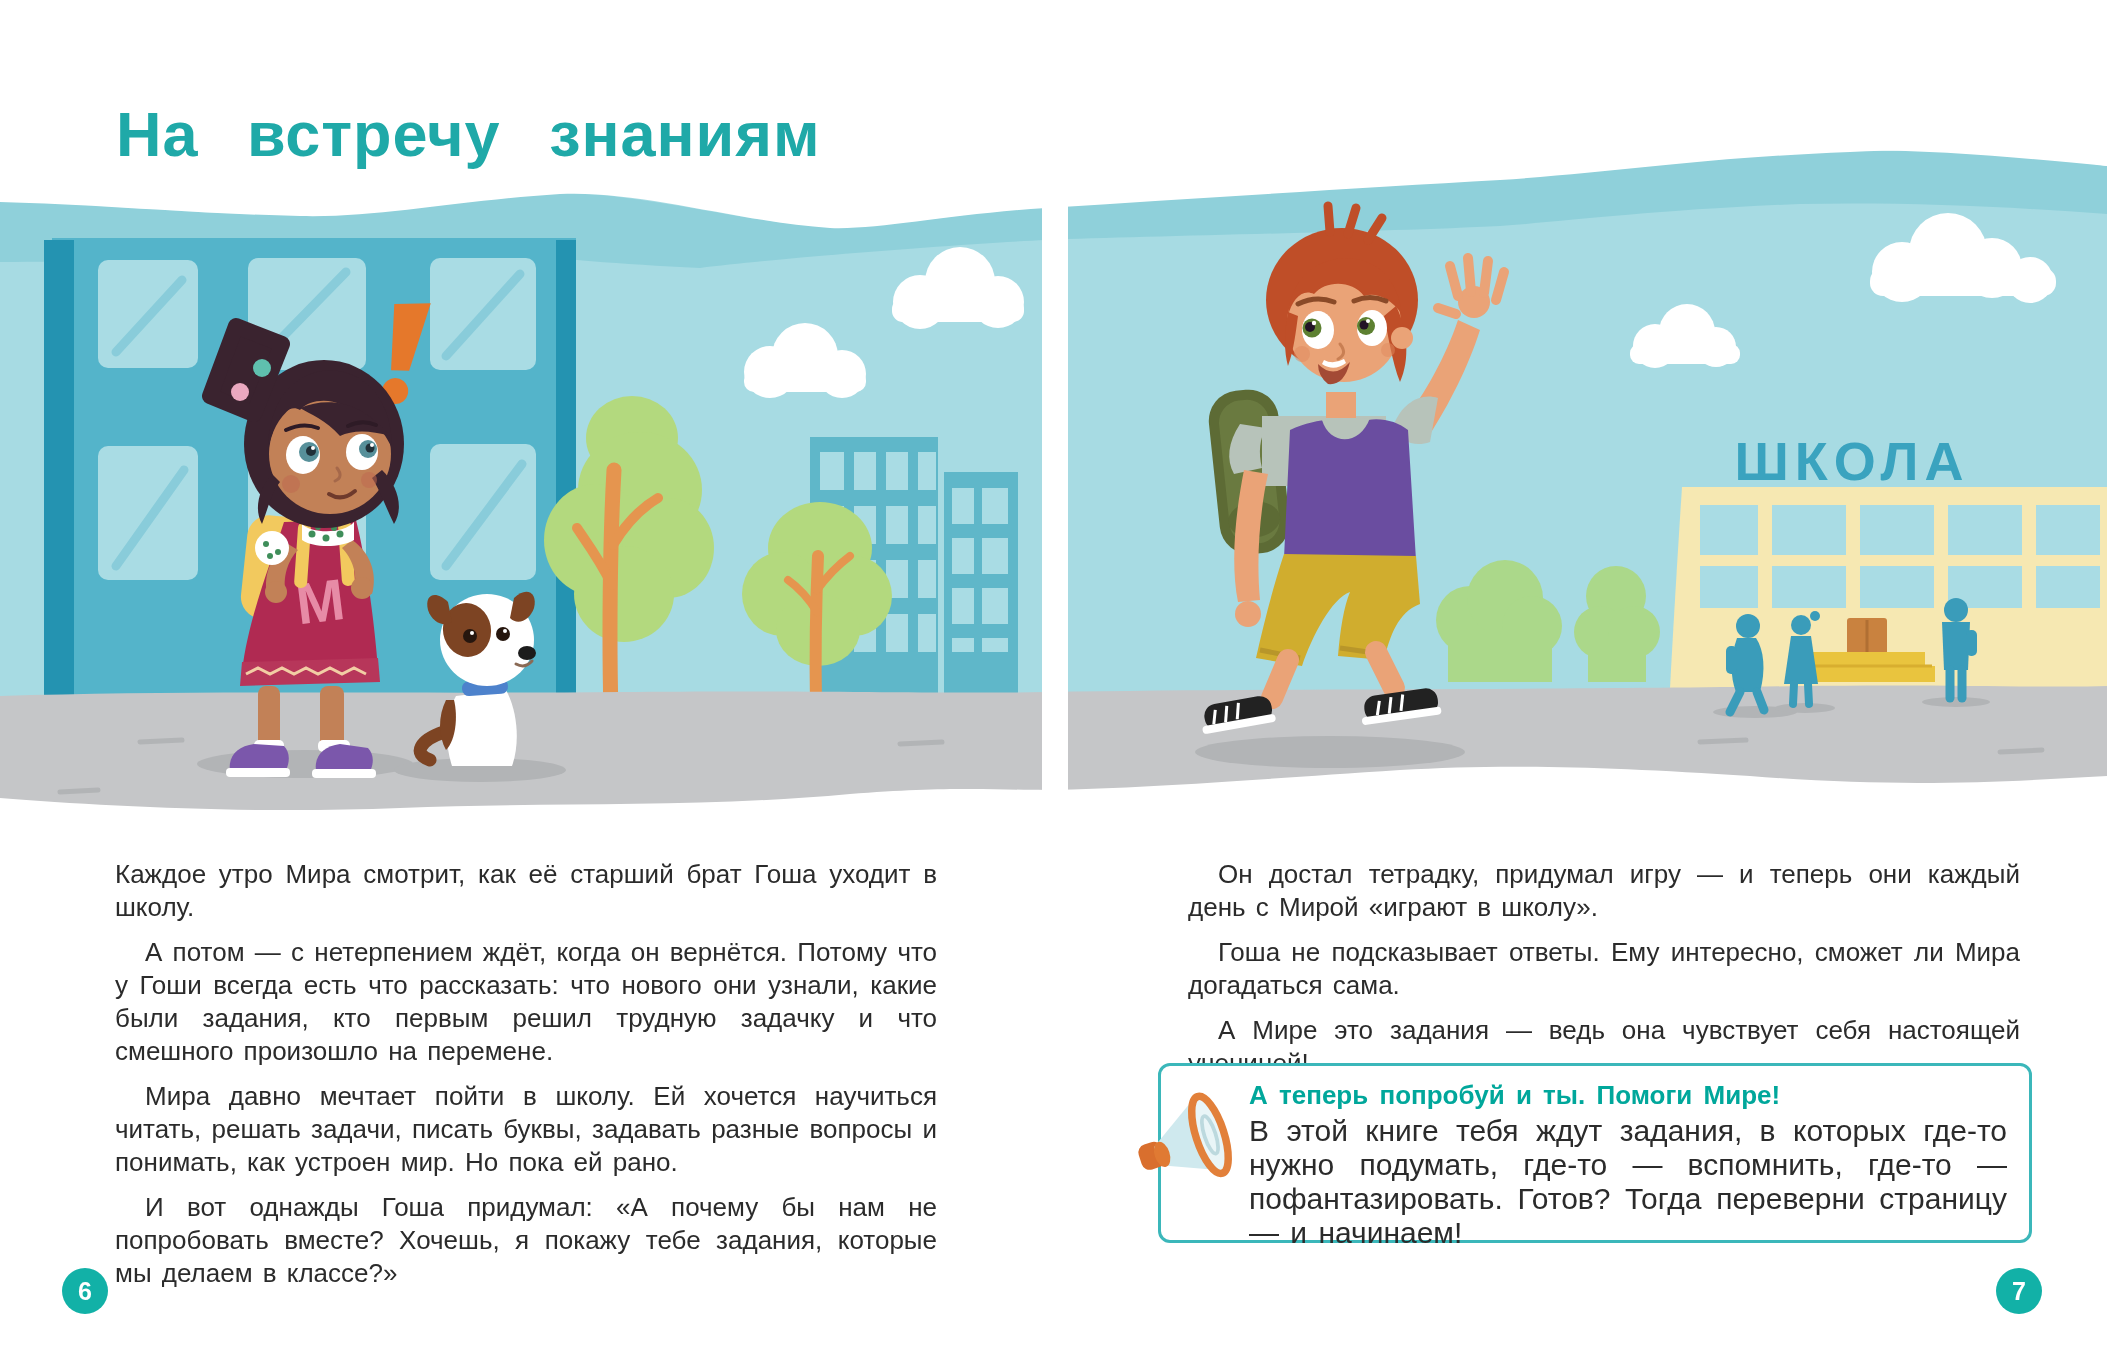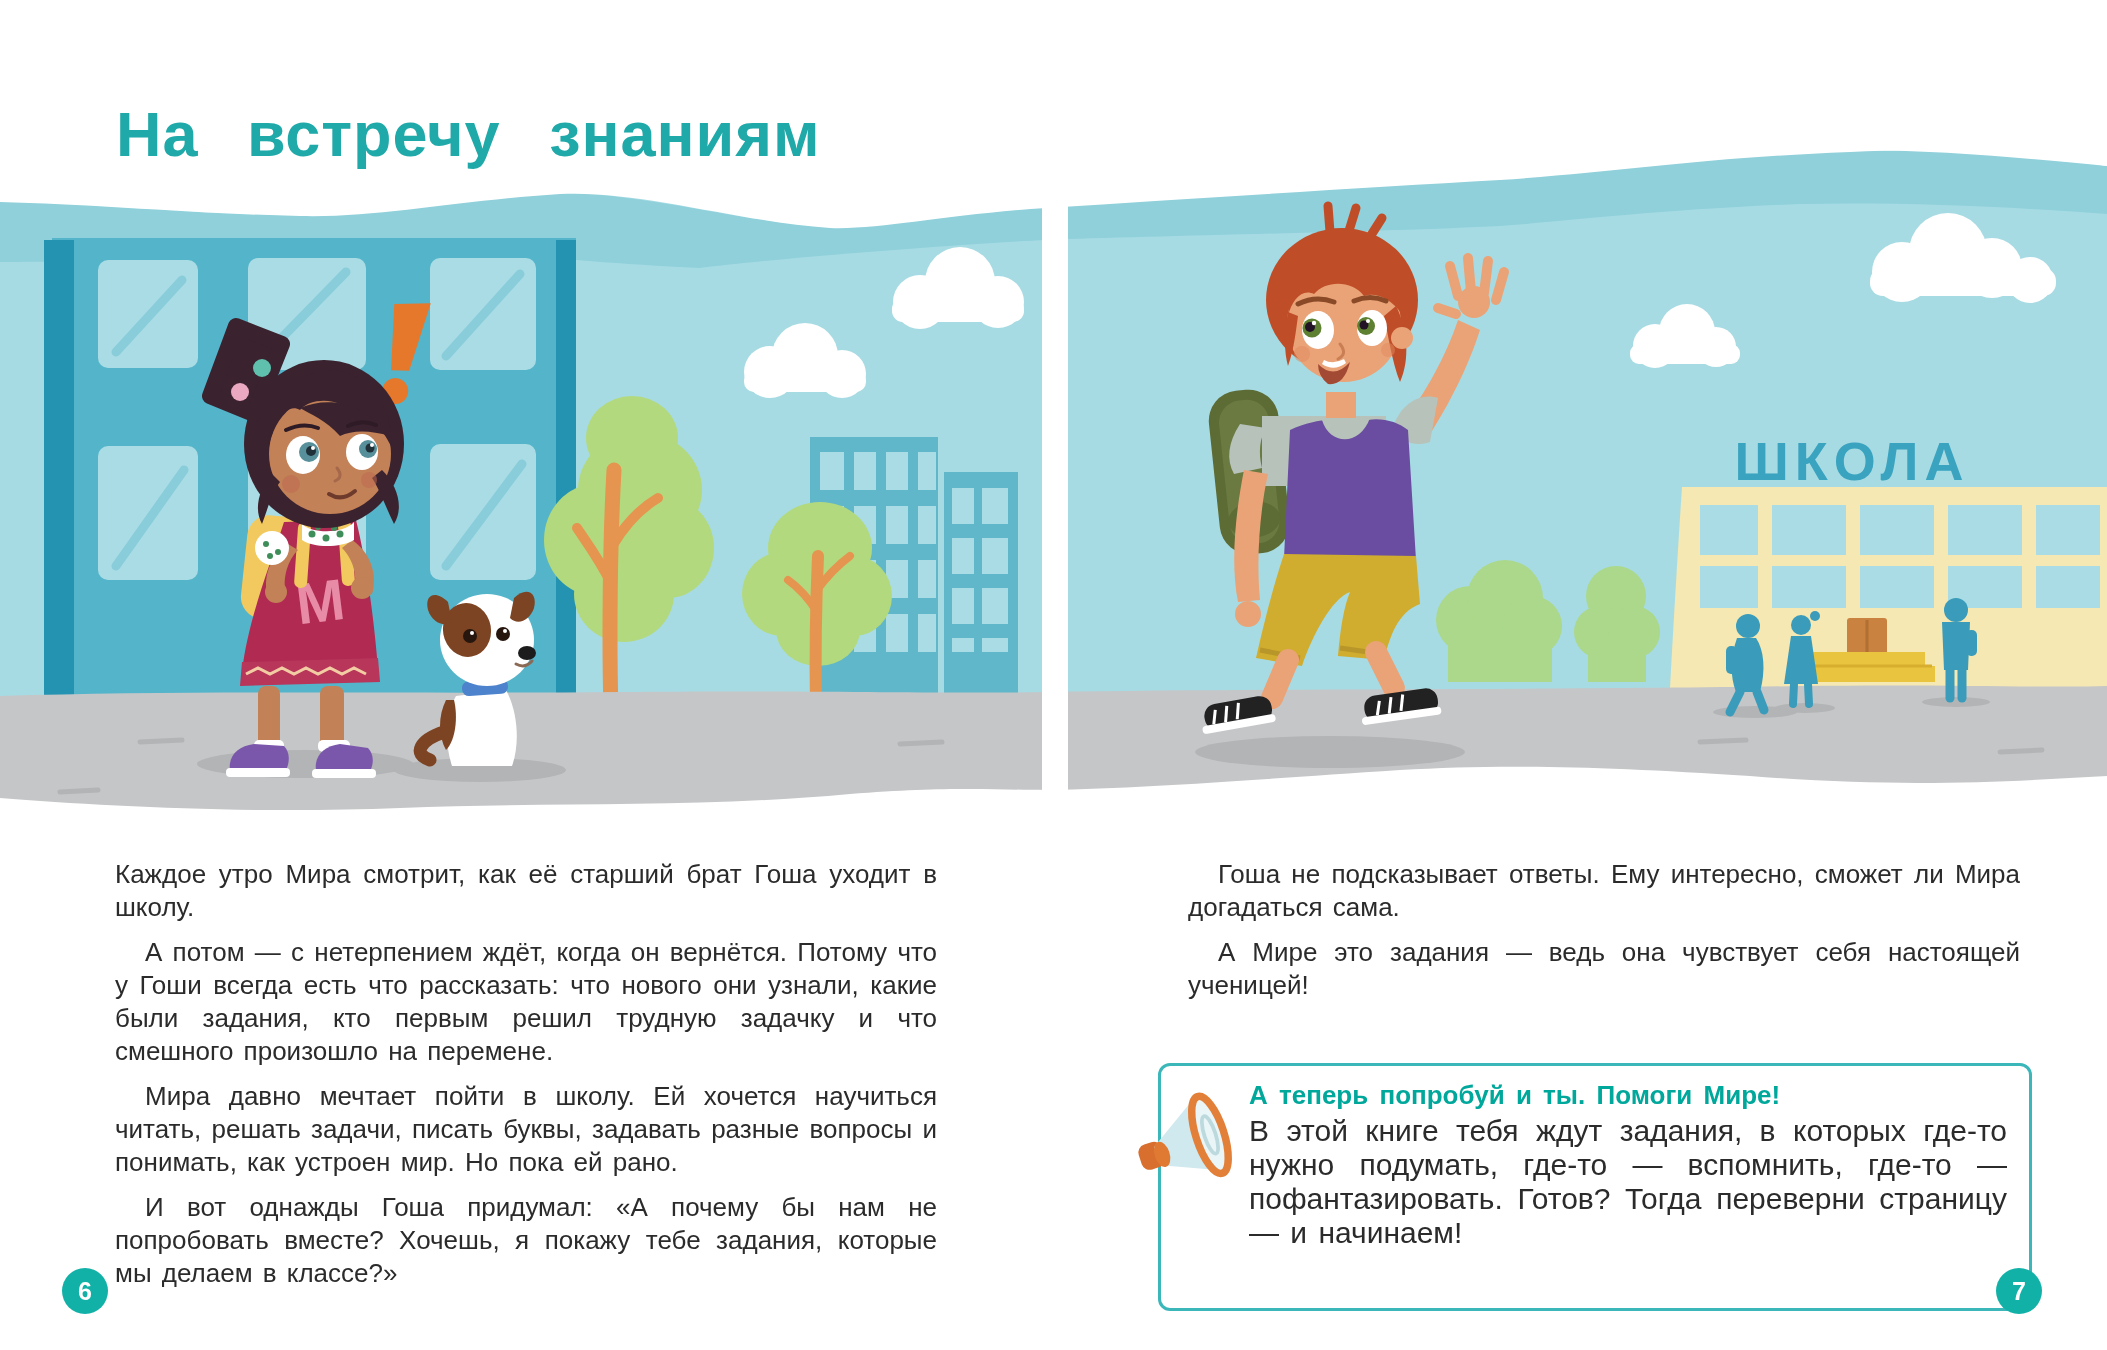--- a/index.html
+++ b/index.html
@@ -9,21 +9,21 @@
   .title{position:absolute;left:108px;top:90px;margin:8px;font-size:63px;font-weight:bold;
          color:var(--c-accent,#1fa9a8);word-spacing:30px;letter-spacing:1px;white-space:nowrap;}
 
   .textcol{position:absolute;font-size:26px;line-height:33px;color:var(--c-body-text,#2b2b2b);
            text-align:justify;text-align-last:left;word-spacing:3px;}
   #left-text{left:103px;top:846px;width:846px;}
   #right-text{left:1176px;top:846px;width:856px;}
   .textcol p{margin:12px;}
   .textcol p.ind{text-indent:30px;}
 
-  .callout{position:absolute;left:1158px;top:1063px;width:874px;height:248px;box-sizing:border-box;
+  .callout{position:absolute;left:1158px;top:1063px;width:874px;height:180px;box-sizing:border-box;
            border:3px solid var(--c-callout-border,#3bb7ba);border-radius:12px;padding:13px 22px 0 88px;background:#fff;}
   .callout .heading{margin:0 0 3px 0;font-size:26px;line-height:32px;font-weight:bold;
                     color:var(--c-callout-teal,#00a79b);word-spacing:4px;}
   .callout .cbody{font-size:30px;line-height:34px;text-align:justify;text-align-last:left;
                   word-spacing:3px;color:var(--c-body-text,#2b2b2b);}
   .mega{position:absolute;left:-30px;top:18px;width:114px;height:118px;}
 
   .pagenum{position:absolute;width:46px;height:46px;border-radius:50%;background:var(--c-page-circle,#12b1a7);
            color:#fff;font-size:25px;font-weight:bold;display:flex;align-items:center;justify-content:center;}
   #pn-left{left:62px;top:1268px;}
@@ -404,20 +404,21 @@
   <h1 class="title">На встречу знаниям</h1>
 
   <div id="left-text" class="textcol">
     <p>Каждое утро Мира смотрит, как её старший брат Гоша уходит в школу.</p>
     <p class="ind">А потом — с нетерпением ждёт, когда он вернётся. Потому что у Гоши всегда есть что рассказать: что нового они узнали, какие были задания, кто первым решил трудную задачку и что смешного произошло на перемене.</p>
     <p class="ind">Мира давно мечтает пойти в школу. Ей хочется научиться читать, решать задачи, писать буквы, задавать разные вопросы и понимать, как устроен мир. Но пока ей рано.</p>
     <p class="ind">И вот однажды Гоша придумал: «А почему бы нам не попробовать вместе? Хочешь, я покажу тебе задания, которые мы делаем в классе?»</p>
   </div>
 
   <div id="right-text" class="textcol">
+    <p class="ind">Он достал тетрадку, придумал игру — и теперь они каждый день с Мирой «играют в школу».</p>
     <p class="ind">Гоша не подсказывает ответы. Ему интересно, сможет ли Мира догадаться сама.</p>
     <p class="ind">А Мире это задания — ведь она чувствует себя настоящей ученицей!</p>
   </div>
 
   <div class="callout">
     <svg class="mega" viewBox="0 0 120 126" xmlns="http://www.w3.org/2000/svg">
       <g transform="rotate(-18 60 63)">
         <rect x="6" y="50" width="26" height="28" rx="9" fill="#d96f2e"></rect>
         <polygon points="24,56 80,20 90,104 28,78" fill="#cfe9ee"></polygon>
         <ellipse cx="30" cy="66" rx="8" ry="14" fill="#e07a33"></ellipse>

